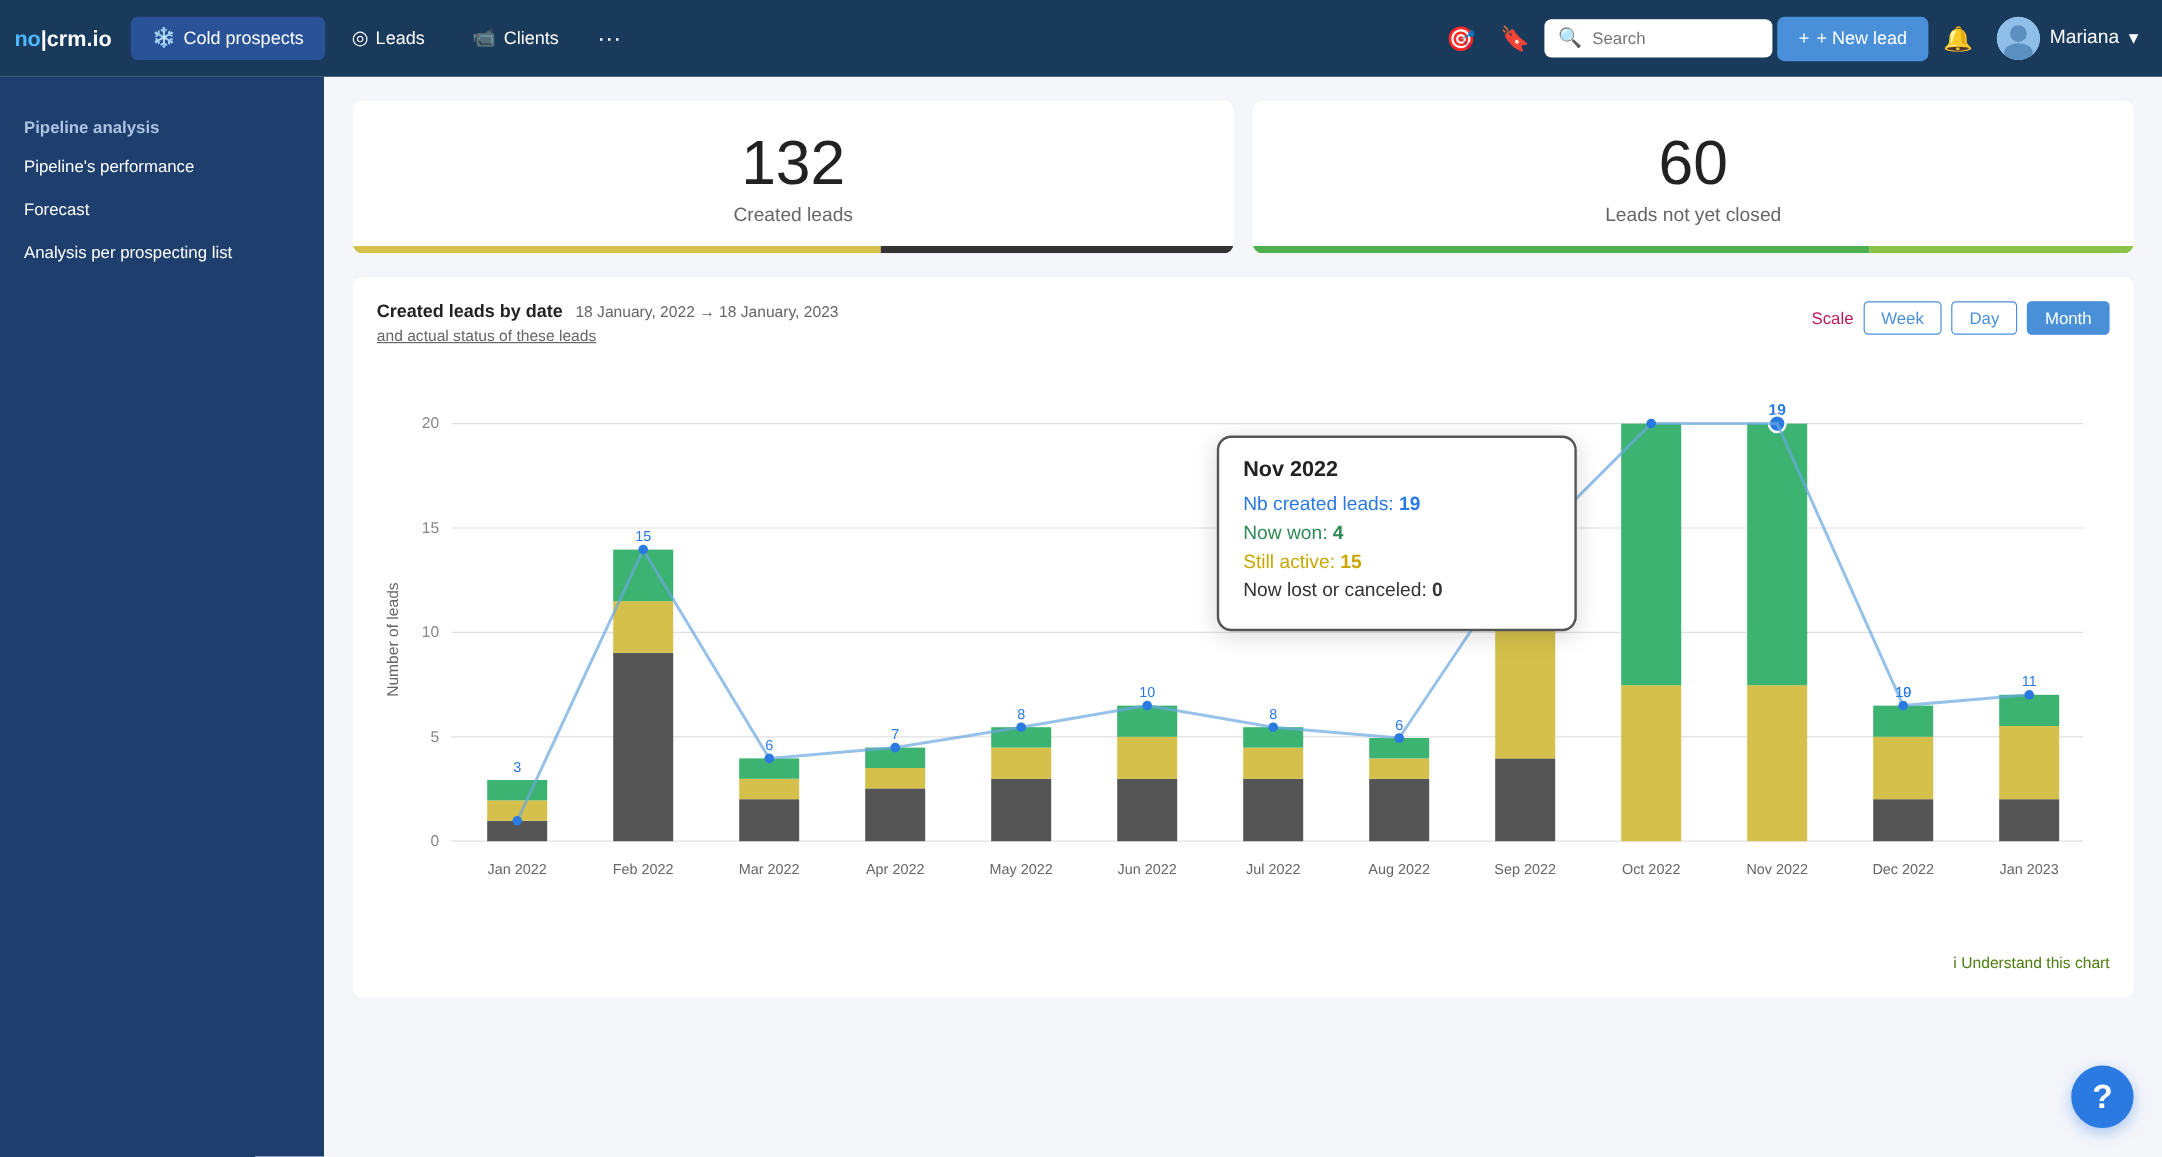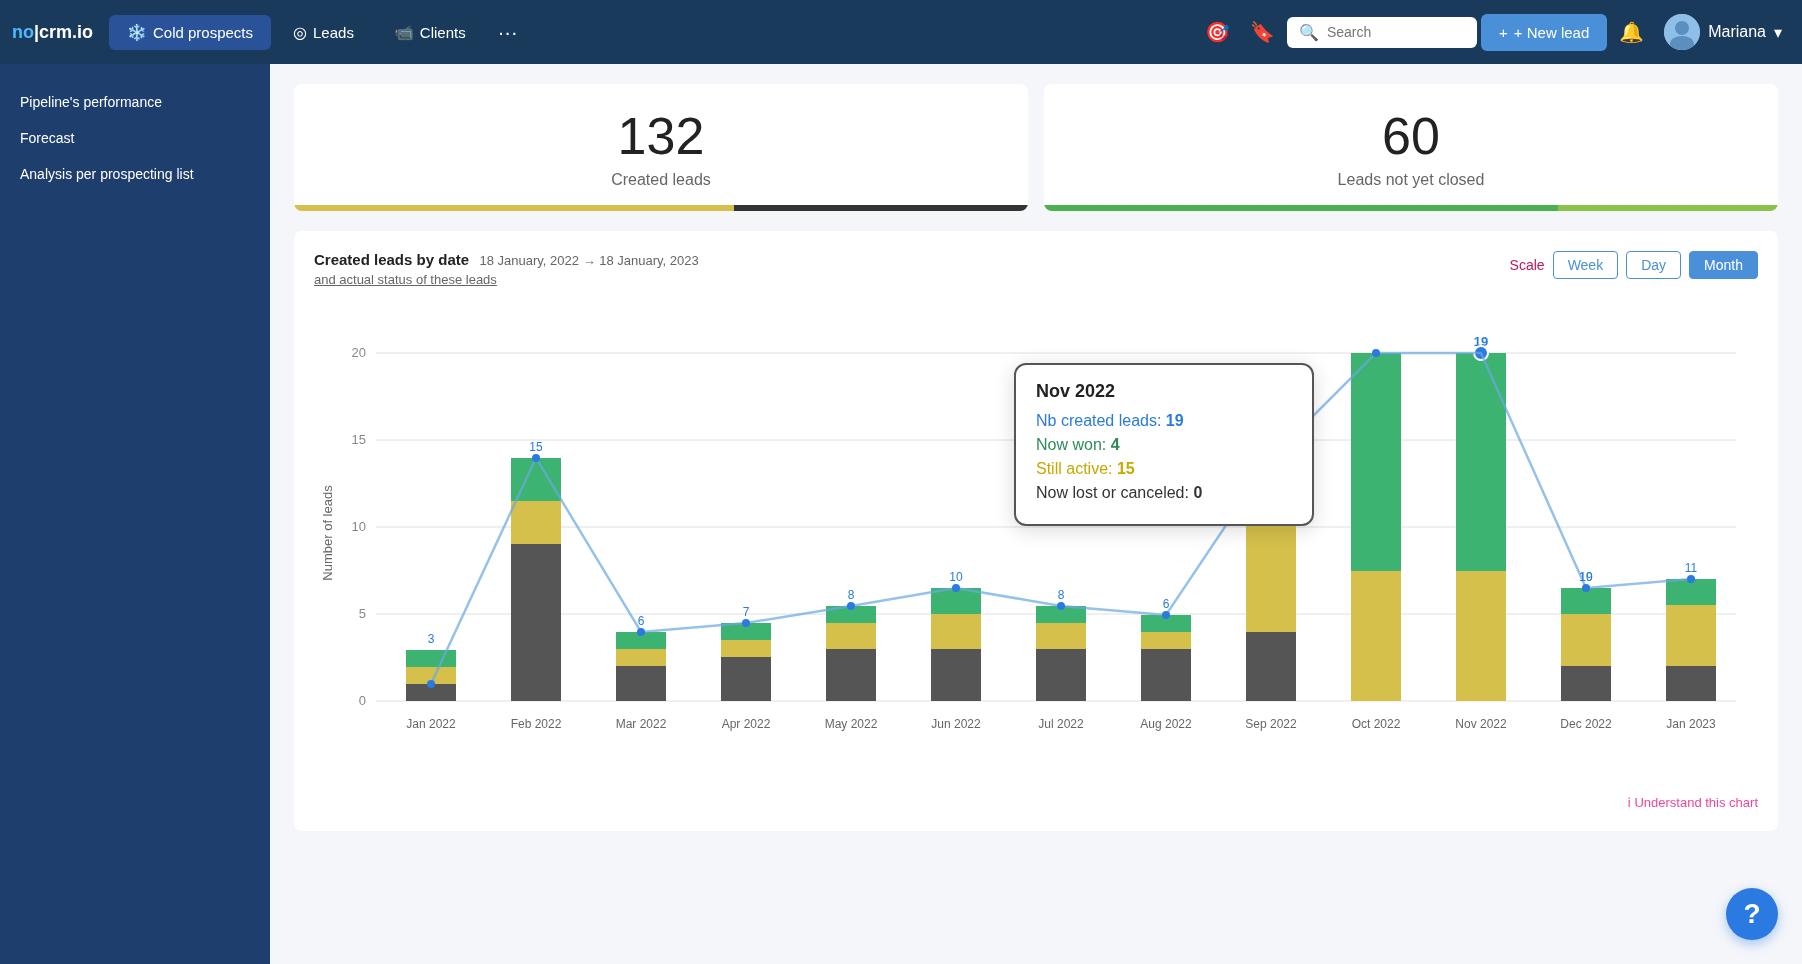--- a/index.html
+++ b/index.html
@@ -83,21 +83,21 @@
     .tooltip-green { color: #2e8b57; }
     .tooltip-yellow { color: #c8a800; }
     .tooltip-dark { color: #333; }
 
     
     .legend { display: flex; gap: 20px; align-items: center; margin-bottom: 10px; justify-content: flex-end; }
     .legend-item { display: flex; align-items: center; gap: 6px; font-size: 13px; color: #555; }
     .legend-dot { width: 14px; height: 14px; border-radius: 2px; }
 
     
-    .understand-link { text-align: right; color: #ec4899; font-size: 13px; margin-top: 10px; cursor: pointer; }
+    .understand-link { text-align: right; color: #4d7c0f; font-size: 13px; margin-top: 10px; cursor: pointer; }
     .help-fab {
       position: fixed; bottom: 24px; right: 24px; width: 52px; height: 52px; background: #2a7ae2; border-radius: 50%;
       display: flex; align-items: center; justify-content: center; color: white; font-size: 28px; font-weight: bold; cursor: pointer;
       box-shadow: 0 4px 12px rgba(42,122,226,0.4);
     }
   </style>
 </head>
 <body>
 
 <nav class="topnav">
@@ -143,20 +143,21 @@
     </div>
     <span>Mariana</span>
     <span>▾</span>
   </div>
 </nav>
 
 <div class="main">
 
   <aside class="sidebar">
     <div>
+      <div class="sidebar-section-title">Pipeline analysis</div>
       <div class="sidebar-item">Pipeline's performance</div>
       <div class="sidebar-item">Forecast</div>
     </div>
     <div>
       <div class="sidebar-item">Analysis per prospecting list</div>
     </div>
   </aside>
 
   <main class="content">
 

